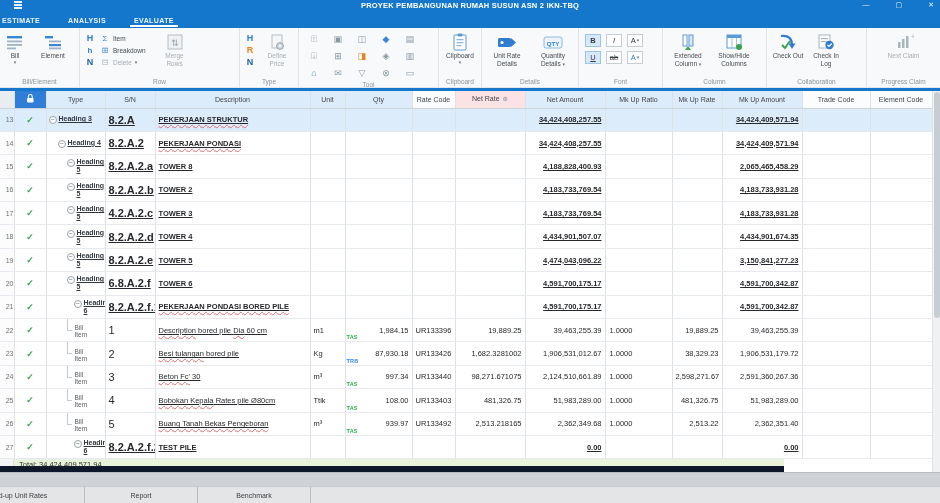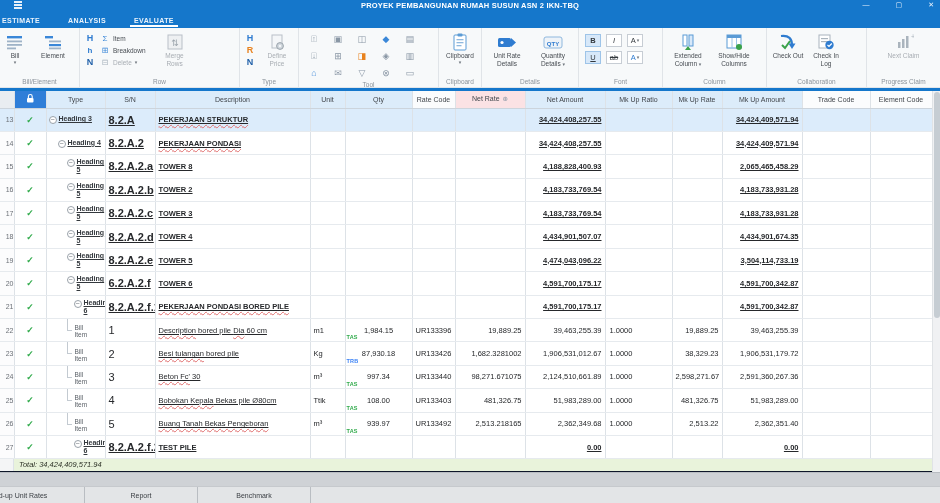--- a/index.html
+++ b/index.html
@@ -77,30 +77,30 @@
   .conn{position:absolute;left:20px;top:0;width:5px;height:12px;
     border-left:1px solid #c3cad1;border-bottom:1px solid #c3cad1;}
   .bi-label{display:inline-block;margin-left:27px;margin-top:3px;width:22px;font-size:6.5px;
     line-height:7px;color:#5a6067;white-space:normal;}
   td.sn{font-size:11px;}
   tr.heading td.sn{font-weight:bold;text-decoration:underline;}
   .ut{text-decoration:underline;text-underline-offset:1px;}
   tr.heading .ut{font-weight:bold;}
   .sp{text-decoration-line:underline;text-decoration-style:wavy;text-decoration-color:#e06e6e;
     text-decoration-thickness:1px;text-underline-offset:2px;}
-  td.qty{position:relative;text-align:center;}
+  td.qty{position:relative;text-align:right;}
   .qtag{position:absolute;left:1px;bottom:1px;font-size:5.5px;font-weight:bold;letter-spacing:.2px;}
   .qtag.tas{color:#2faa4a;} .qtag.trb{color:#3b82f6;}
   td.numr{text-align:right;}
   tr.heading td.amt{font-weight:bold;text-decoration:underline;}
   td.ratio{text-align:left;padding-left:4px;}
   tr.selected td{background:#dcecfb;}
   .nr-icon{display:inline-block;margin-left:3px;font-size:6.5px;color:#8a97a5;vertical-align:0;}
   
-  .totalrow{display:flex;width:940px;height:13px;border-bottom:1px solid #0f172a;font-style:italic;}
+  .totalrow{display:flex;width:784px;height:13px;border-bottom:6px solid #0f172a;}
   .totalrow .sliver{width:14px;background:#f4f5f6;border-right:1px solid #dde2e7;}
   .totalrow .tl{flex:1;background:#e9f3db;font-size:7.5px;line-height:12px;padding-left:5px;color:#2c3126;}
   
   .vscroll{position:absolute;right:0;top:0;width:8px;height:381px;background:#f0f1f3;border-left:1px solid #e0e3e6;}
   .vthumb{margin:1px;width:6px;height:226px;background:#c6cdd3;border-radius:3px;}
   
   .hscrollband{height:14px;background:#cfd2d6;border-top:1px solid #b9bdc2;}
   .tabbar{height:17px;background:#e3e5e7;display:flex;align-items:stretch;border-top:1px solid #c6c9cd;}
   .btab{width:113px;display:flex;align-items:center;justify-content:center;font-size:7px;color:#3a3e43;
     border-right:1px solid #b9bdc2;overflow:hidden;white-space:nowrap;}
@@ -508,21 +508,21 @@
         </tr>
         <tr class="datarow heading">
           <td class="num"><span class="numtxt">17</span></td>
           <td class="chk"><span class="tick">✓</span></td>
           <td class="type">
             <div class="type-wrap lv2">
               <span class="expando"></span>
               <span class="type-label">Heading 5</span>
             </div>
           </td>
-          <td class="sn">8.2.A.2.c</td>
+          <td class="sn">4.2.A.2.c</td>
           <td class="desc"><span class="ut"><span>TOWER 3</span></span></td>
           <td class="unit"></td>
           <td class="qty"><span></span></td>
           <td class="rcode"></td>
           <td class="numr"></td>
           <td class="numr amt">4,183,733,769.54</td>
           <td class="ratio"></td>
           <td class="numr"></td>
           <td class="numr amt">4,183,733,931.28</td>
           <td class="tcode"></td>
@@ -561,34 +561,34 @@
           </td>
           <td class="sn">8.2.A.2.e</td>
           <td class="desc"><span class="ut"><span>TOWER 5</span></span></td>
           <td class="unit"></td>
           <td class="qty"><span></span></td>
           <td class="rcode"></td>
           <td class="numr"></td>
           <td class="numr amt">4,474,043,096.22</td>
           <td class="ratio"></td>
           <td class="numr"></td>
-          <td class="numr amt">3,504,114,733.19</td>
+          <td class="numr amt">3,150,841,277.23</td>
           <td class="tcode"></td>
           <td class="ecode"></td>
         </tr>
         <tr class="datarow heading">
           <td class="num"><span class="numtxt">20</span></td>
           <td class="chk"><span class="tick">✓</span></td>
           <td class="type">
             <div class="type-wrap lv2">
               <span class="expando"></span>
               <span class="type-label">Heading 5</span>
             </div>
           </td>
-          <td class="sn">6.2.A.2.f</td>
+          <td class="sn">6.8.A.2.f</td>
           <td class="desc"><span class="ut"><span>TOWER 6</span></span></td>
           <td class="unit"></td>
           <td class="qty"><span></span></td>
           <td class="rcode"></td>
           <td class="numr"></td>
           <td class="numr amt">4,591,700,175.17</td>
           <td class="ratio"></td>
           <td class="numr"></td>
           <td class="numr amt">4,591,700,342.87</td>
           <td class="tcode"></td>
@@ -665,21 +665,21 @@
           <td class="numr">2,598,271.67</td>
           <td class="numr amt">2,591,360,267.36</td>
           <td class="tcode"></td>
           <td class="ecode"></td>
         </tr>
         <tr class="datarow item">
           <td class="num"><span class="numtxt">25</span></td>
           <td class="chk"><span class="tick">✓</span></td>
           <td class="type"><span class="conn"></span><span class="bi-label">Bill Item</span></td>
           <td class="sn">4</td>
-          <td class="desc"><span class="ut"><span class="sp">Bobokan Kepala</span><span> Bekas pile Ø80cm</span></span></td>
+          <td class="desc"><span class="ut"><span class="sp">Bobokan Kepala</span><span> Rates pile Ø80cm</span></span></td>
           <td class="unit">Ttik</td>
           <td class="qty"><span>108.00</span><span class="qtag tas">TAS</span></td>
           <td class="rcode">UR133403</td>
           <td class="numr">481,326.75</td>
           <td class="numr amt">51,983,289.00</td>
           <td class="ratio">1.0000</td>
           <td class="numr">481,326.75</td>
           <td class="numr amt">51,983,289.00</td>
           <td class="tcode"></td>
           <td class="ecode"></td>

